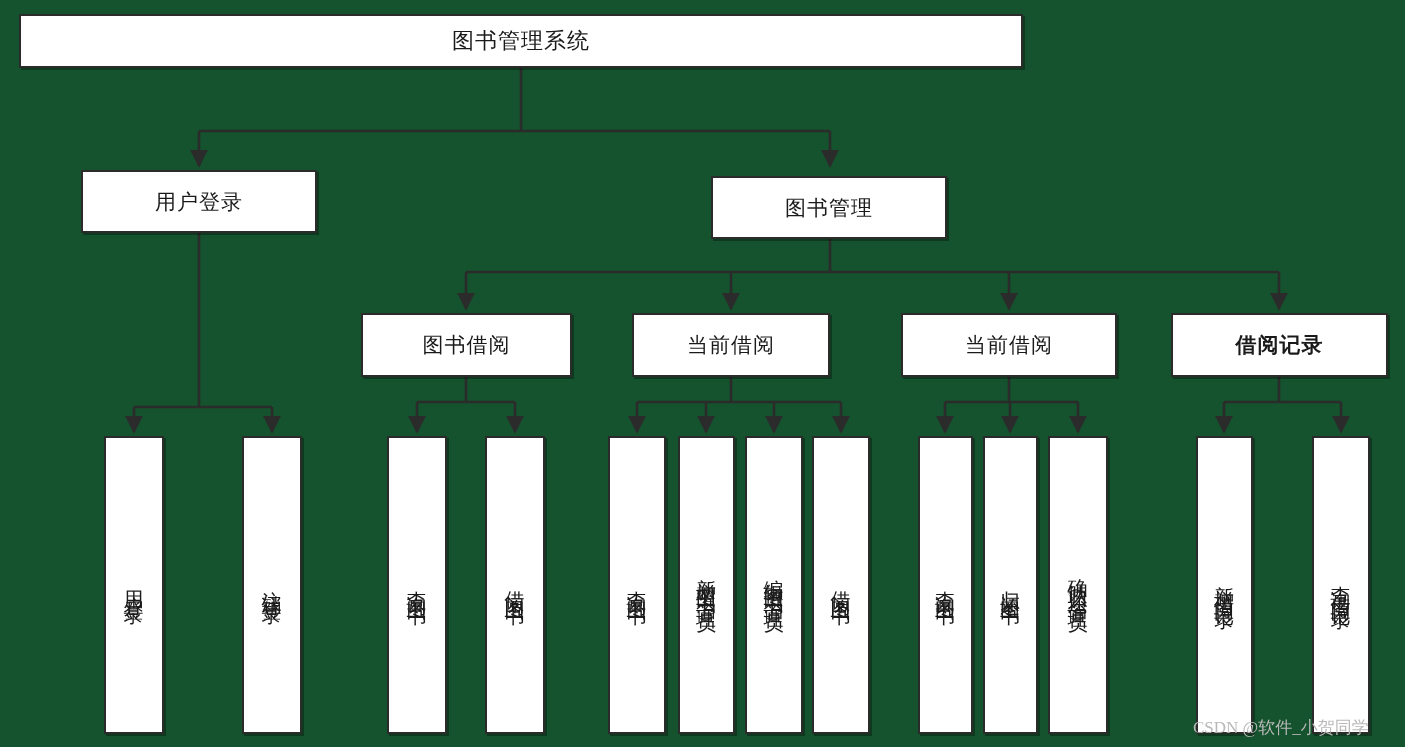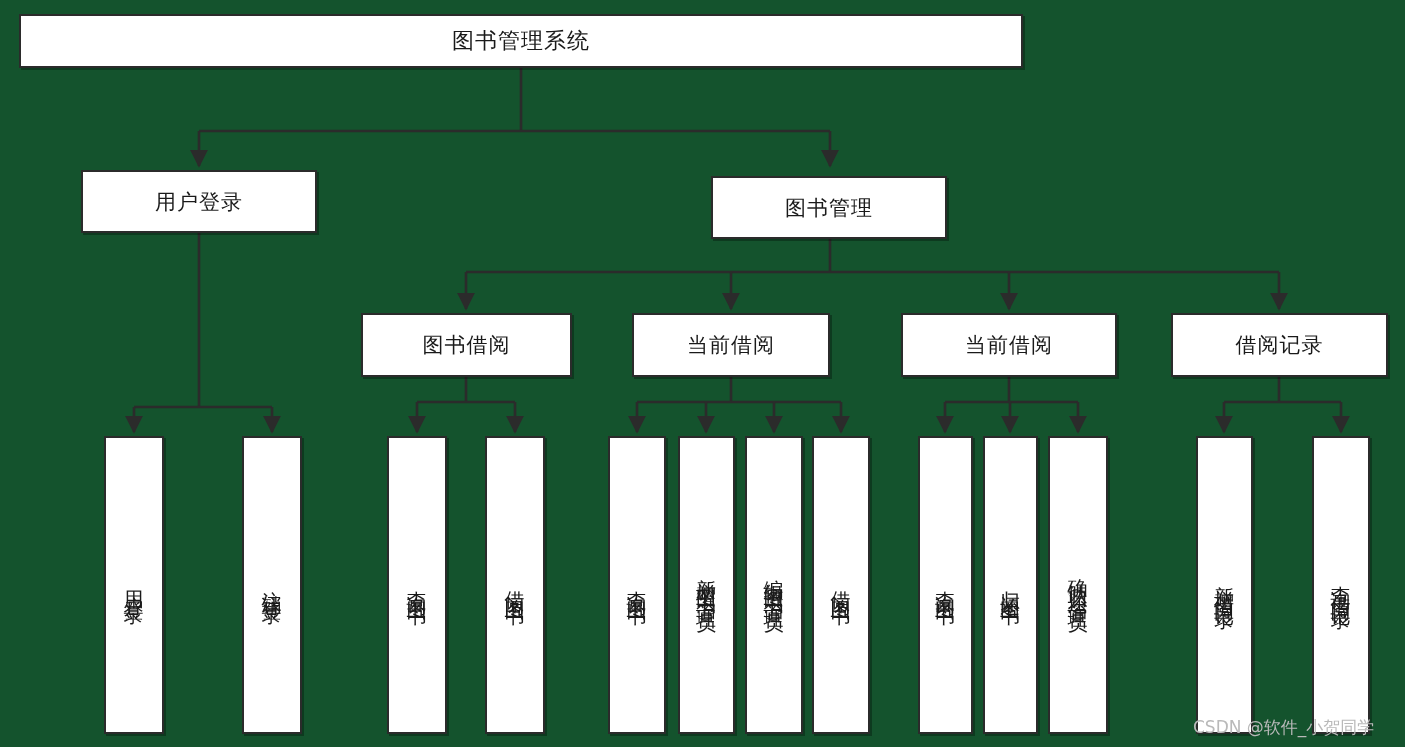--- a/index.html
+++ b/index.html
@@ -52,20 +52,21 @@
   }
   .node.root {
     font-size: 22px;
   }
   .watermark {
     position: absolute;
     font-size: 17px;
     color: #b9b9b9;
     white-space: nowrap;
     pointer-events: none;
+    font-family: Liberation Serif, serif;
   }
 </style>
 </head>
 <body>
 
 <div id="canvas">
 
   <svg id="edges" viewBox="0 0 1405 747" xmlns="http://www.w3.org/2000/svg">
     <defs>
       <marker id="arrow" viewBox="0 0 10 10" refX="9" refY="5" markerWidth="7" markerHeight="7" orient="auto-start-reverse">
@@ -129,21 +130,21 @@
 
   <div class="node horiz" style="left:361px; top:313px; width:211px; height:64px;">
     <span class="label">图书借阅</span>
   </div>
   <div class="node horiz" style="left:632px; top:313px; width:198px; height:64px;">
     <span class="label">当前借阅</span>
   </div>
   <div class="node horiz" style="left:901px; top:313px; width:216px; height:64px;">
     <span class="label">当前借阅</span>
   </div>
-  <div class="node horiz" style="left:1171px; top:313px; width:217px; height:64px;">
+  <div class="node horiz" style="left:1171px; top:313px; width:217px; height:64px;font-weight:bold;">
     <span class="label">借阅记录</span>
   </div>
 
   <div class="node vert" style="left:104px; top:436px; width:60px; height:298px;">
     <span class="label">用户登录</span>
   </div>
   <div class="node vert" style="left:242px; top:436px; width:60px; height:298px;">
     <span class="label">注销登录</span>
   </div>
 

